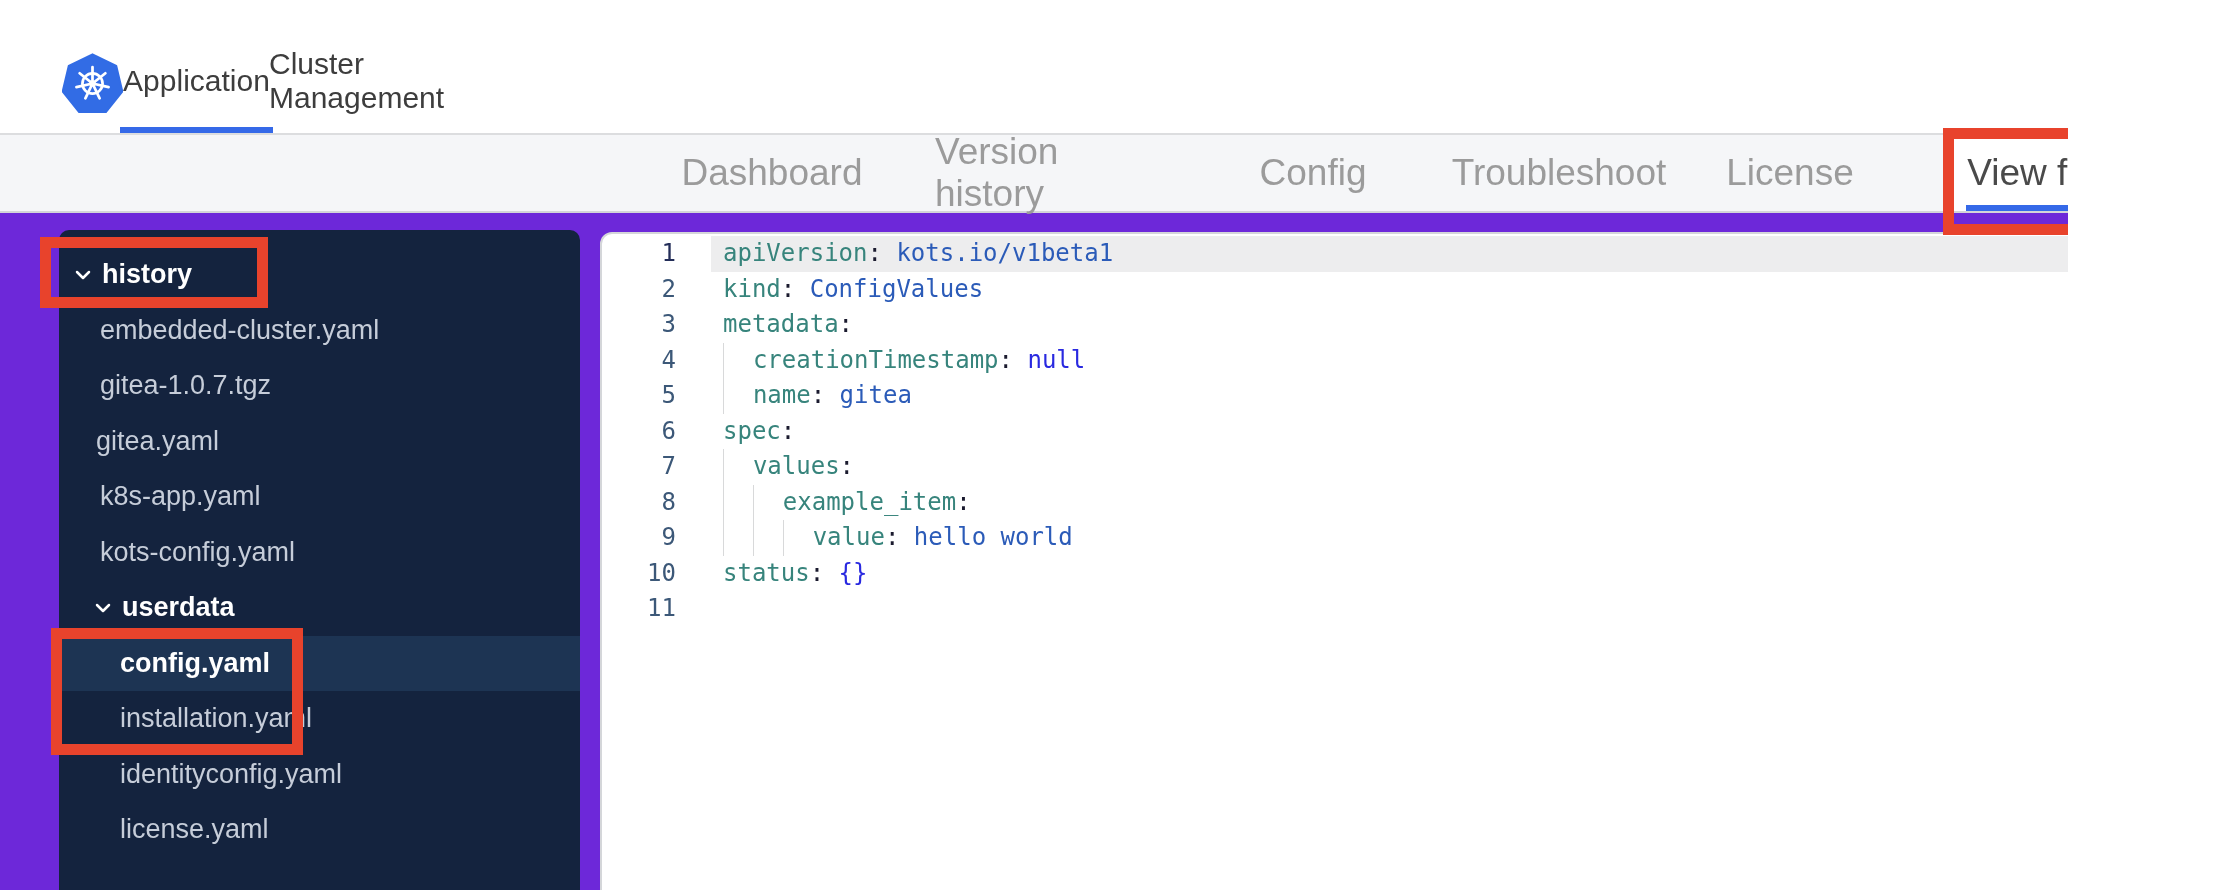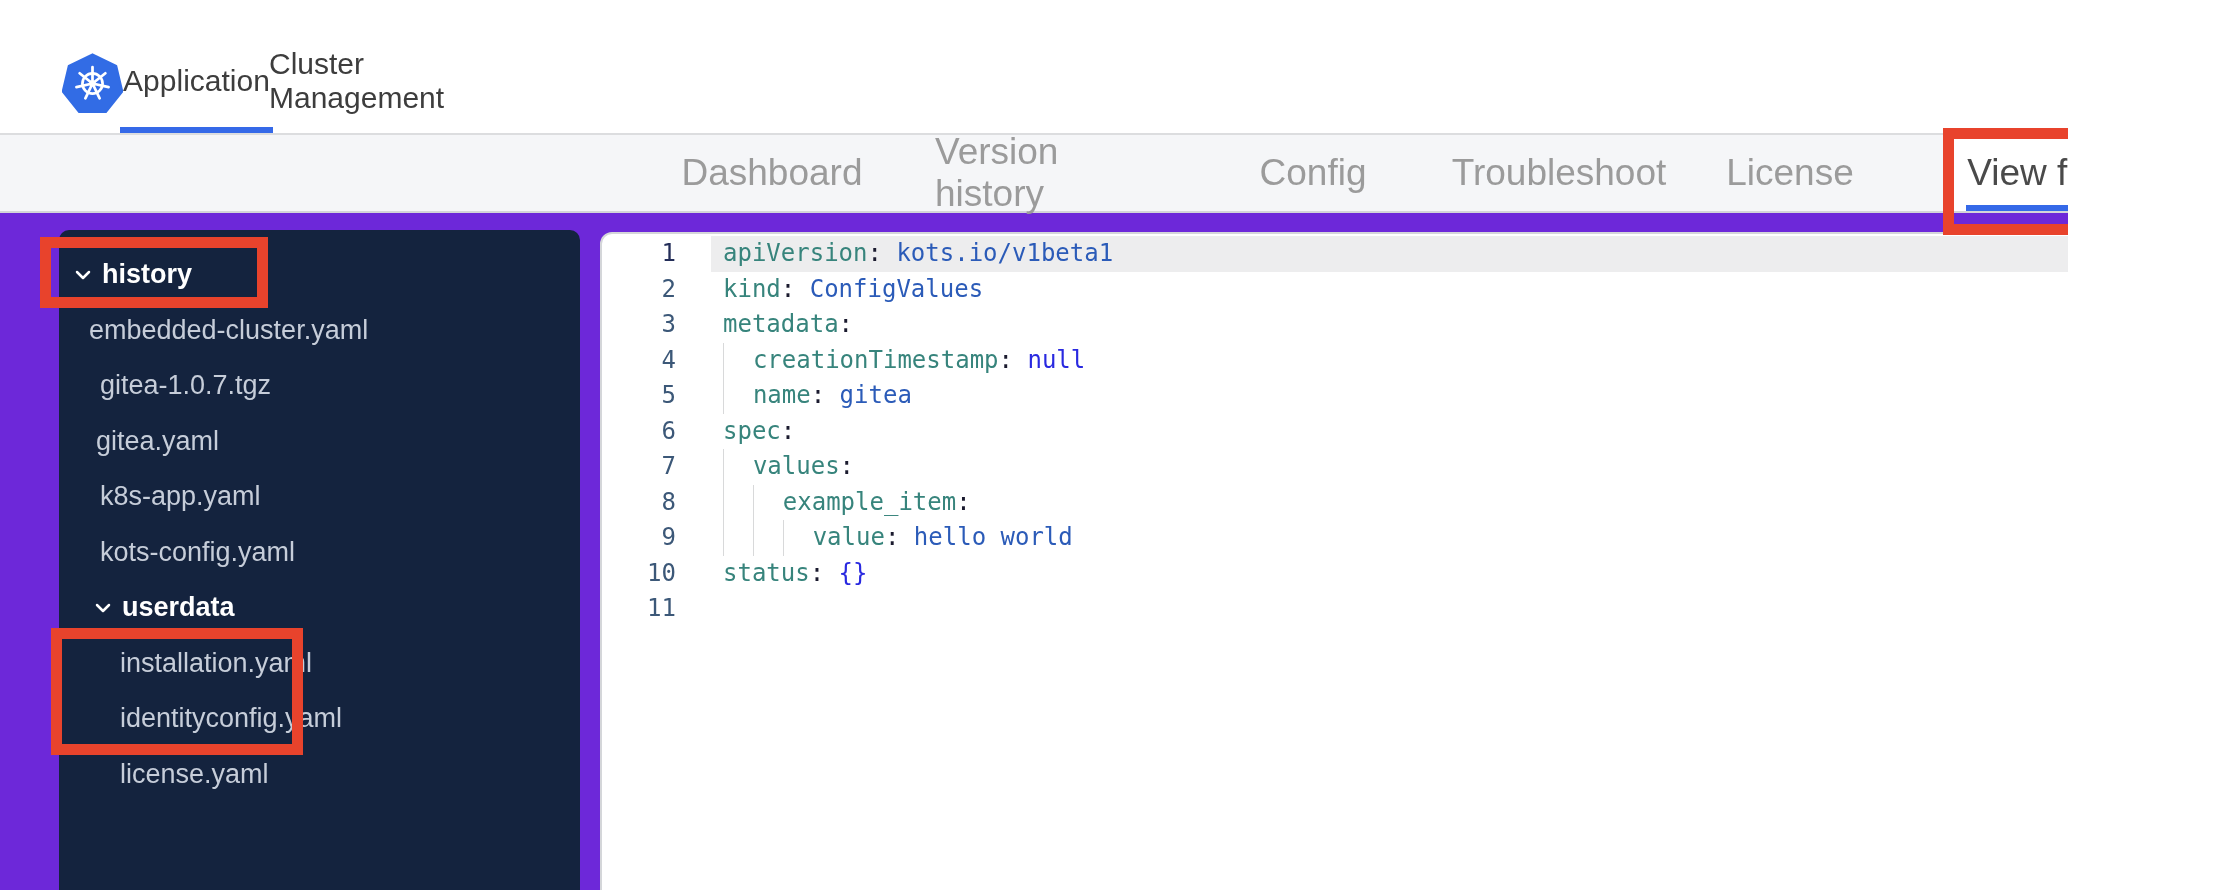--- a/index.html
+++ b/index.html
@@ -102,21 +102,21 @@
 
   <aside class="sidebar" id="file-tree">
       <div class="trow folder" style="padding-left: 14px;">
         <span class="chev">
           <svg width="20" height="20" viewBox="0 0 16 16">
             <path d="M3.2 5.6 L8 10.4 L12.8 5.6" stroke="#fff" stroke-width="2" fill="none" stroke-linecap="round" stroke-linejoin="round"></path>
           </svg>
         </span>
         <span>history</span>
       </div>
-      <div class="trow" style="padding-left: 30px;">
+      <div class="trow" style="padding-left: 41px;">
         <span>embedded-cluster.yaml</span>
       </div>
       <div class="trow" style="padding-left: 41px;">
         <span>gitea-1.0.7.tgz</span>
       </div>
       <div class="trow" style="padding-left: 37px;">
         <span>gitea.yaml</span>
       </div>
       <div class="trow" style="padding-left: 41px;">
         <span>k8s-app.yaml</span>
@@ -125,20 +125,23 @@
         <span>kots-config.yaml</span>
       </div>
       <div class="trow folder" style="padding-left: 34px;">
         <span class="chev">
           <svg width="20" height="20" viewBox="0 0 16 16">
             <path d="M3.2 5.6 L8 10.4 L12.8 5.6" stroke="#fff" stroke-width="2" fill="none" stroke-linecap="round" stroke-linejoin="round"></path>
           </svg>
         </span>
         <span>userdata</span>
       </div>
+      <div class="trow selected" style="padding-left: 61px;">
+        <span>config.yaml</span>
+      </div>
       <div class="trow" style="padding-left: 61px;">
         <span>installation.yaml</span>
       </div>
       <div class="trow" style="padding-left: 61px;">
         <span>identityconfig.yaml</span>
       </div>
       <div class="trow" style="padding-left: 61px;">
         <span>license.yaml</span>
       </div>
     </aside>

